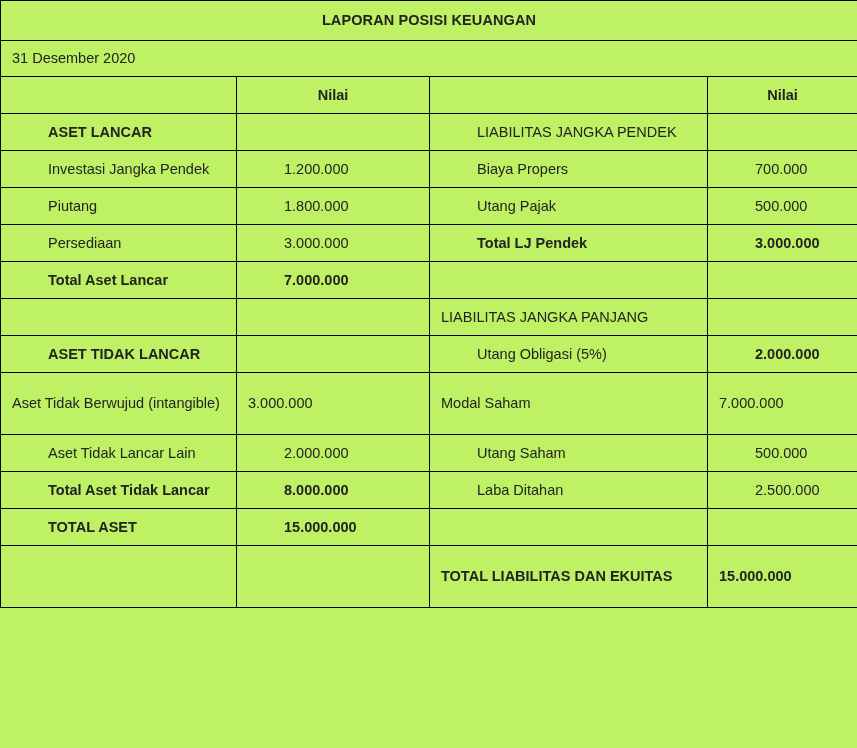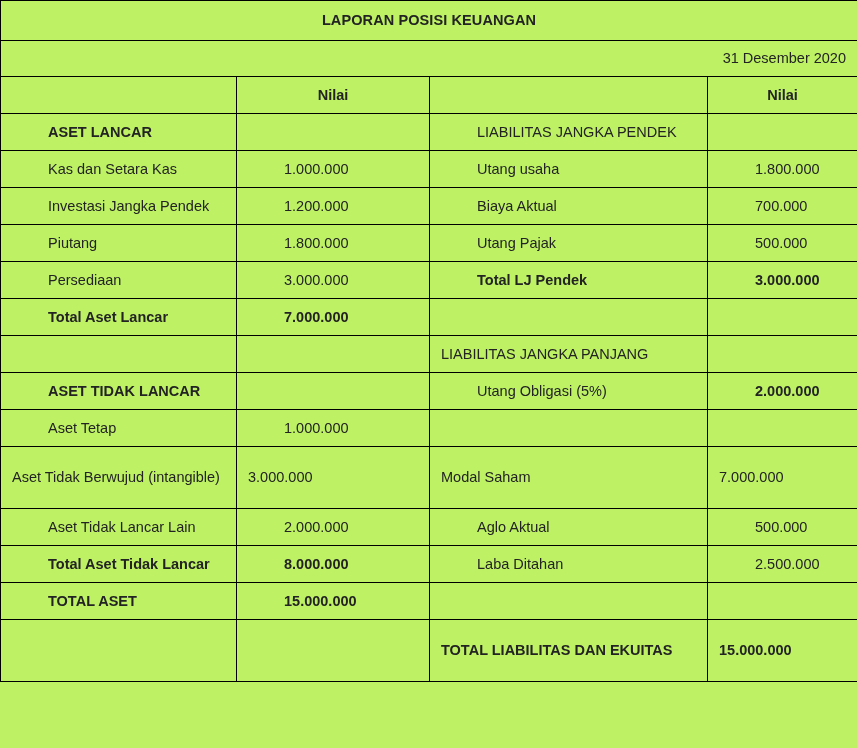--- a/index.html
+++ b/index.html
@@ -43,21 +43,21 @@
   
   td.title-cell {
     text-align: center;
     font-weight: bold;
     font-size: 15.5px;
     letter-spacing: .1px;
     height: 40px;
     color: #000000;
   }
   td.date-cell {
-    text-align: right;
+    text-align: left;
     font-size: 14.5px;
     height: 36px;
     color: #232323;
   }
 
   
   td.colhead {
     text-align: center;
     font-weight: bold;
     font-size: 14.5px;
@@ -116,31 +116,25 @@
         <td class="colhead">Nilai</td>
       </tr>
 
       <tr class="r-std">
         <td class="lab sec-indent-l">ASET LANCAR</td>
         <td class="val"></td>
         <td class="lab sec-indent-r">LIABILITAS JANGKA PENDEK</td>
         <td class="val"></td>
       </tr>
 
-      <tr class="r-std">
-        <td class="lab">Kas dan Setara Kas</td>
-        <td class="val">1.000.000</td>
-        <td class="lab">Utang usaha</td>
-        <td class="val">1.800.000</td>
-      </tr>
 
       <tr class="r-std">
         <td class="lab">Investasi Jangka Pendek</td>
         <td class="val">1.200.000</td>
-        <td class="lab">Biaya Aktual</td>
+        <td class="lab">Biaya Propers</td>
         <td class="val">700.000</td>
       </tr>
 
       <tr class="r-std">
         <td class="lab">Piutang</td>
         <td class="val">1.800.000</td>
         <td class="lab">Utang Pajak</td>
         <td class="val">500.000</td>
       </tr>
 
@@ -165,39 +159,33 @@
         <td class="val"></td>
       </tr>
 
       <tr class="r-std">
         <td class="lab sec-indent-l">ASET TIDAK LANCAR</td>
         <td class="val"></td>
         <td class="lab">Utang Obligasi (5%)</td>
         <td class="val b">2.000.000</td>
       </tr>
 
-      <tr class="r-std">
-        <td class="lab">Aset Tetap</td>
-        <td class="val">1.000.000</td>
-        <td class="lab"></td>
-        <td class="val"></td>
-      </tr>
 
 
       <tr class="r-tall">
         <td class="lab wrap">Aset Tidak Berwujud (intangible)</td>
         <td class="val">3.000.000</td>
         <td class="lab">Modal Saham</td>
         <td class="val">7.000.000</td>
       </tr>
 
       <tr class="r-std">
         <td class="lab">Aset Tidak Lancar Lain</td>
         <td class="val">2.000.000</td>
-        <td class="lab">Aglo Aktual</td>
+        <td class="lab">Utang Saham</td>
         <td class="val">500.000</td>
       </tr>
 
       <tr class="r-std">
         <td class="lab b">Total Aset Tidak Lancar</td>
         <td class="val b">8.000.000</td>
         <td class="lab">Laba Ditahan</td>
         <td class="val">2.500.000</td>
       </tr>
 

